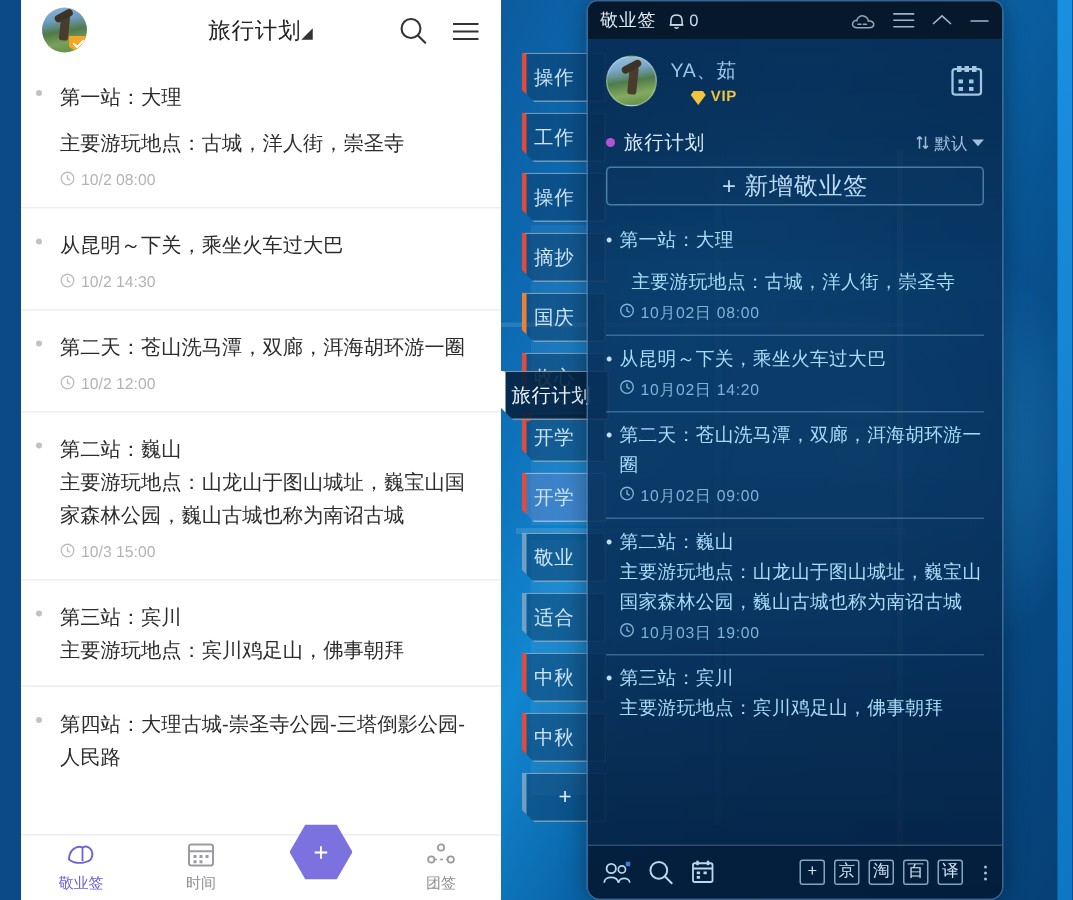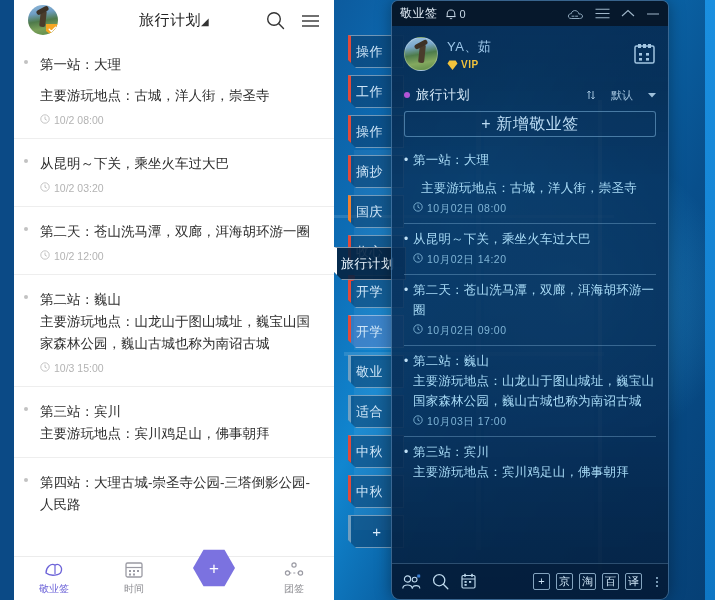--- a/index.html
+++ b/index.html
@@ -161,30 +161,30 @@
   }
   .uavatar:before{
     content:""; position:absolute; left:14px; top:6px; width:6px; height:19px;
     background:#4a3c2c; border-radius:2px; transform:rotate(6deg);
   }
   .uavatar:after{
     content:""; position:absolute; left:9px; top:4px; width:14px; height:5px;
     background:#3d3226; border-radius:3px; transform:rotate(-28deg);
   }
   .uname{ font-size:13px; color:#9cc6e8; letter-spacing:.5px; }
-  .vipline{ display:flex; align-items:center; gap:3px; margin-top:3px;}
+  .vipline{ display:flex; align-items:center; gap:3px; margin-top:3px;justify-content:flex-end;}
   .viptxt{ font-size:10px; font-weight:bold; color:#f2c33c; letter-spacing:.5px;}
   .cal-btn{ margin-left:auto; }
 
   .win-catrow{
     flex:0 0 26px; display:flex; align-items:center; padding:0 12px;
   }
   .cat-dot{ width:6px;height:6px;border-radius:50%;background:#b254d6;margin-right:6px;}
   .cat-name{ font-size:13px; color:#d9ecfa; letter-spacing:.5px;}
-  .sortbox{ margin-left:auto; display:flex; align-items:center; gap:15px;text-align:center;}
+  .sortbox{ margin-left:auto; display:flex; align-items:center; gap:3px;text-align:center;}
   .sort-lbl{ font-size:11px; color:#9fc0da; }
 
   .addnote{
     margin:3px 12px 8px 12px; height:26px; flex:0 0 26px;
     border:1px solid rgba(125,180,220,.55); border-radius:3px;
     display:flex; align-items:center; justify-content:center;
     font-size:16px; color:#bcdcf4; letter-spacing:.5px;
     background:rgba(10,56,100,.25);
   }
   .win-list{ flex:1 1 auto; padding:0 12px; overflow:hidden; }
@@ -276,21 +276,21 @@
           </div>
         </div>
         <div class="m-item">
           <span class="bullet"></span>
           <div class="m-text">从昆明～下关，乘坐火车过大巴</div>
           <div class="m-time">
             <svg class="clock-ic" viewBox="0 0 10 10">
               <circle cx="5" cy="5" r="4.2" stroke="#bdbdbd" stroke-width="0.9" fill="none"></circle>
               <path d="M5 2.6 L5 5.2 L6.8 6.2" stroke="#bdbdbd" stroke-width="0.9" fill="none"></path>
             </svg>
-            <span>10/2 03:20</span>
+            <span>10/2 14:30</span>
           </div>
         </div>
         <div class="m-item">
           <span class="bullet"></span>
           <div class="m-text">第二天：苍山洗马潭，双廊，洱海胡环游一圈</div>
           <div class="m-time">
             <svg class="clock-ic" viewBox="0 0 10 10">
               <circle cx="5" cy="5" r="4.2" stroke="#bdbdbd" stroke-width="0.9" fill="none"></circle>
               <path d="M5 2.6 L5 5.2 L6.8 6.2" stroke="#bdbdbd" stroke-width="0.9" fill="none"></path>
             </svg>
@@ -543,21 +543,21 @@
             <div class="w-row">
               <span class="w-bullet">•</span>
               <div class="w-text">第二站：巍山</div>
             </div>
             <div class="w-sub">主要游玩地点：山龙山于图山城址，巍宝山国家森林公园，巍山古城也称为南诏古城</div>
             <div class="w-time">
               <svg class="clock-ic" viewBox="0 0 10 10">
                 <circle cx="5" cy="5" r="4.2" stroke="#7fb4d6" stroke-width="0.9" fill="none"></circle>
                 <path d="M5 2.6 L5 5.2 L6.8 6.2" stroke="#7fb4d6" stroke-width="0.9" fill="none"></path>
               </svg>
-              <span>10月03日  17:00</span>
+              <span>10月03日  19:00</span>
             </div>
           </div>
           <div class="w-item">
             <div class="w-row">
               <span class="w-bullet">•</span>
               <div class="w-text">第三站：宾川</div>
             </div>
             <div class="w-sub">主要游玩地点：宾川鸡足山，佛事朝拜</div>
           </div>
         </div>

